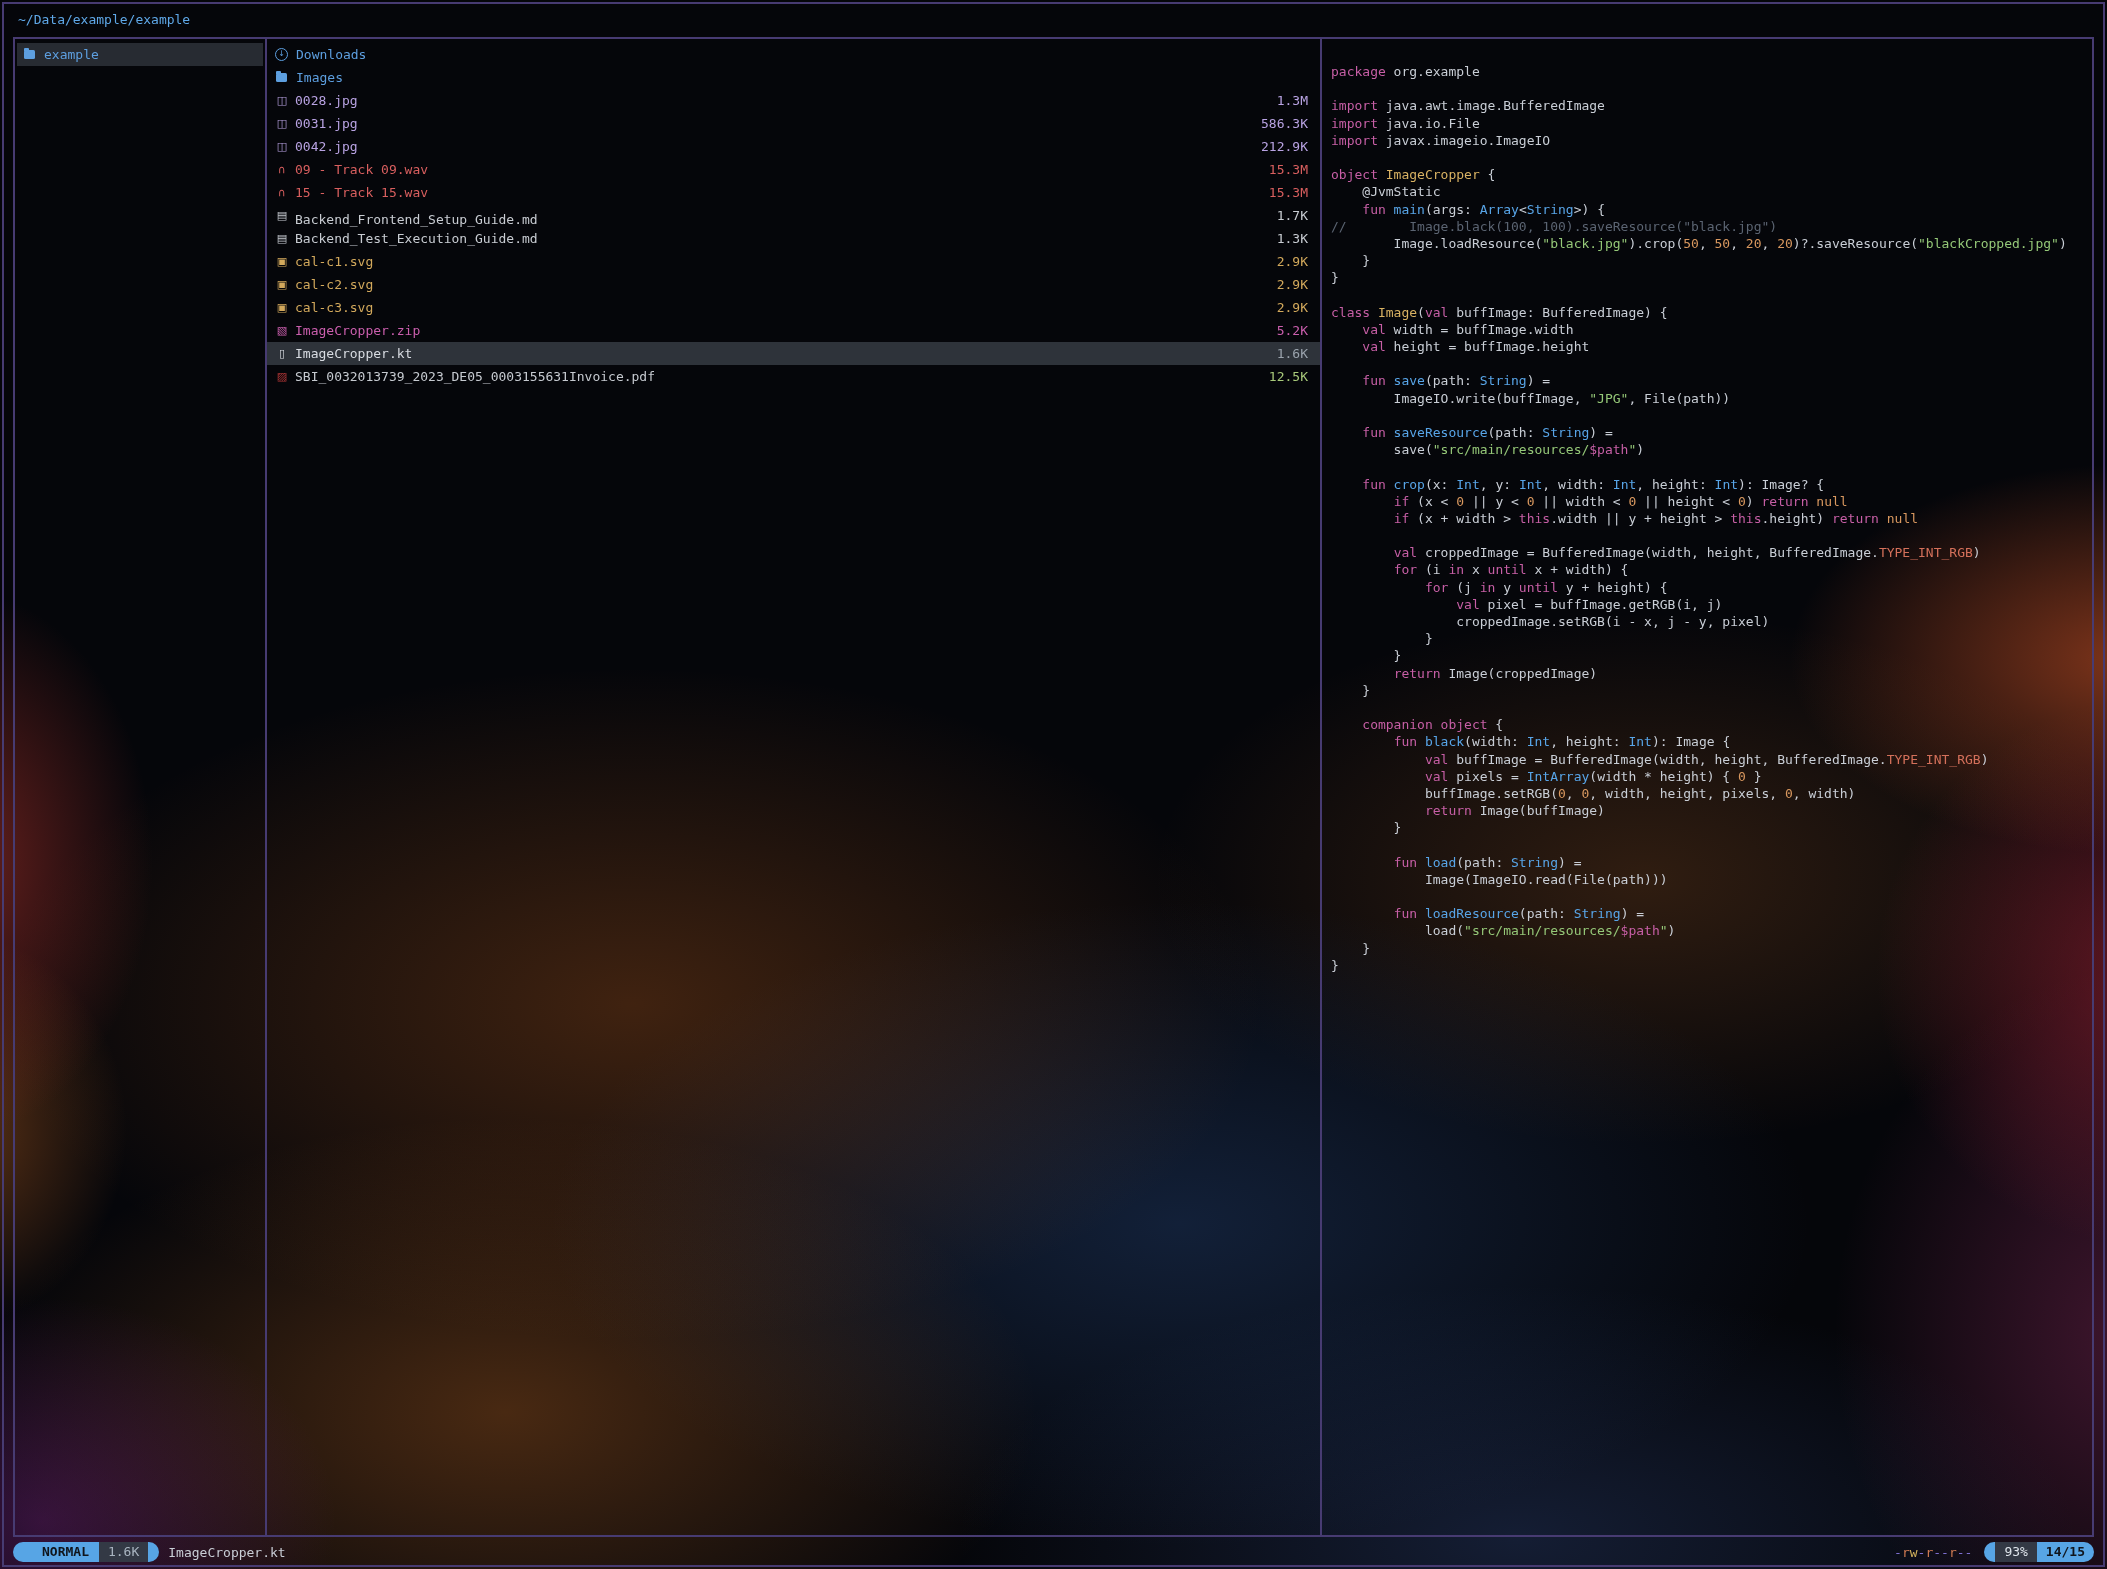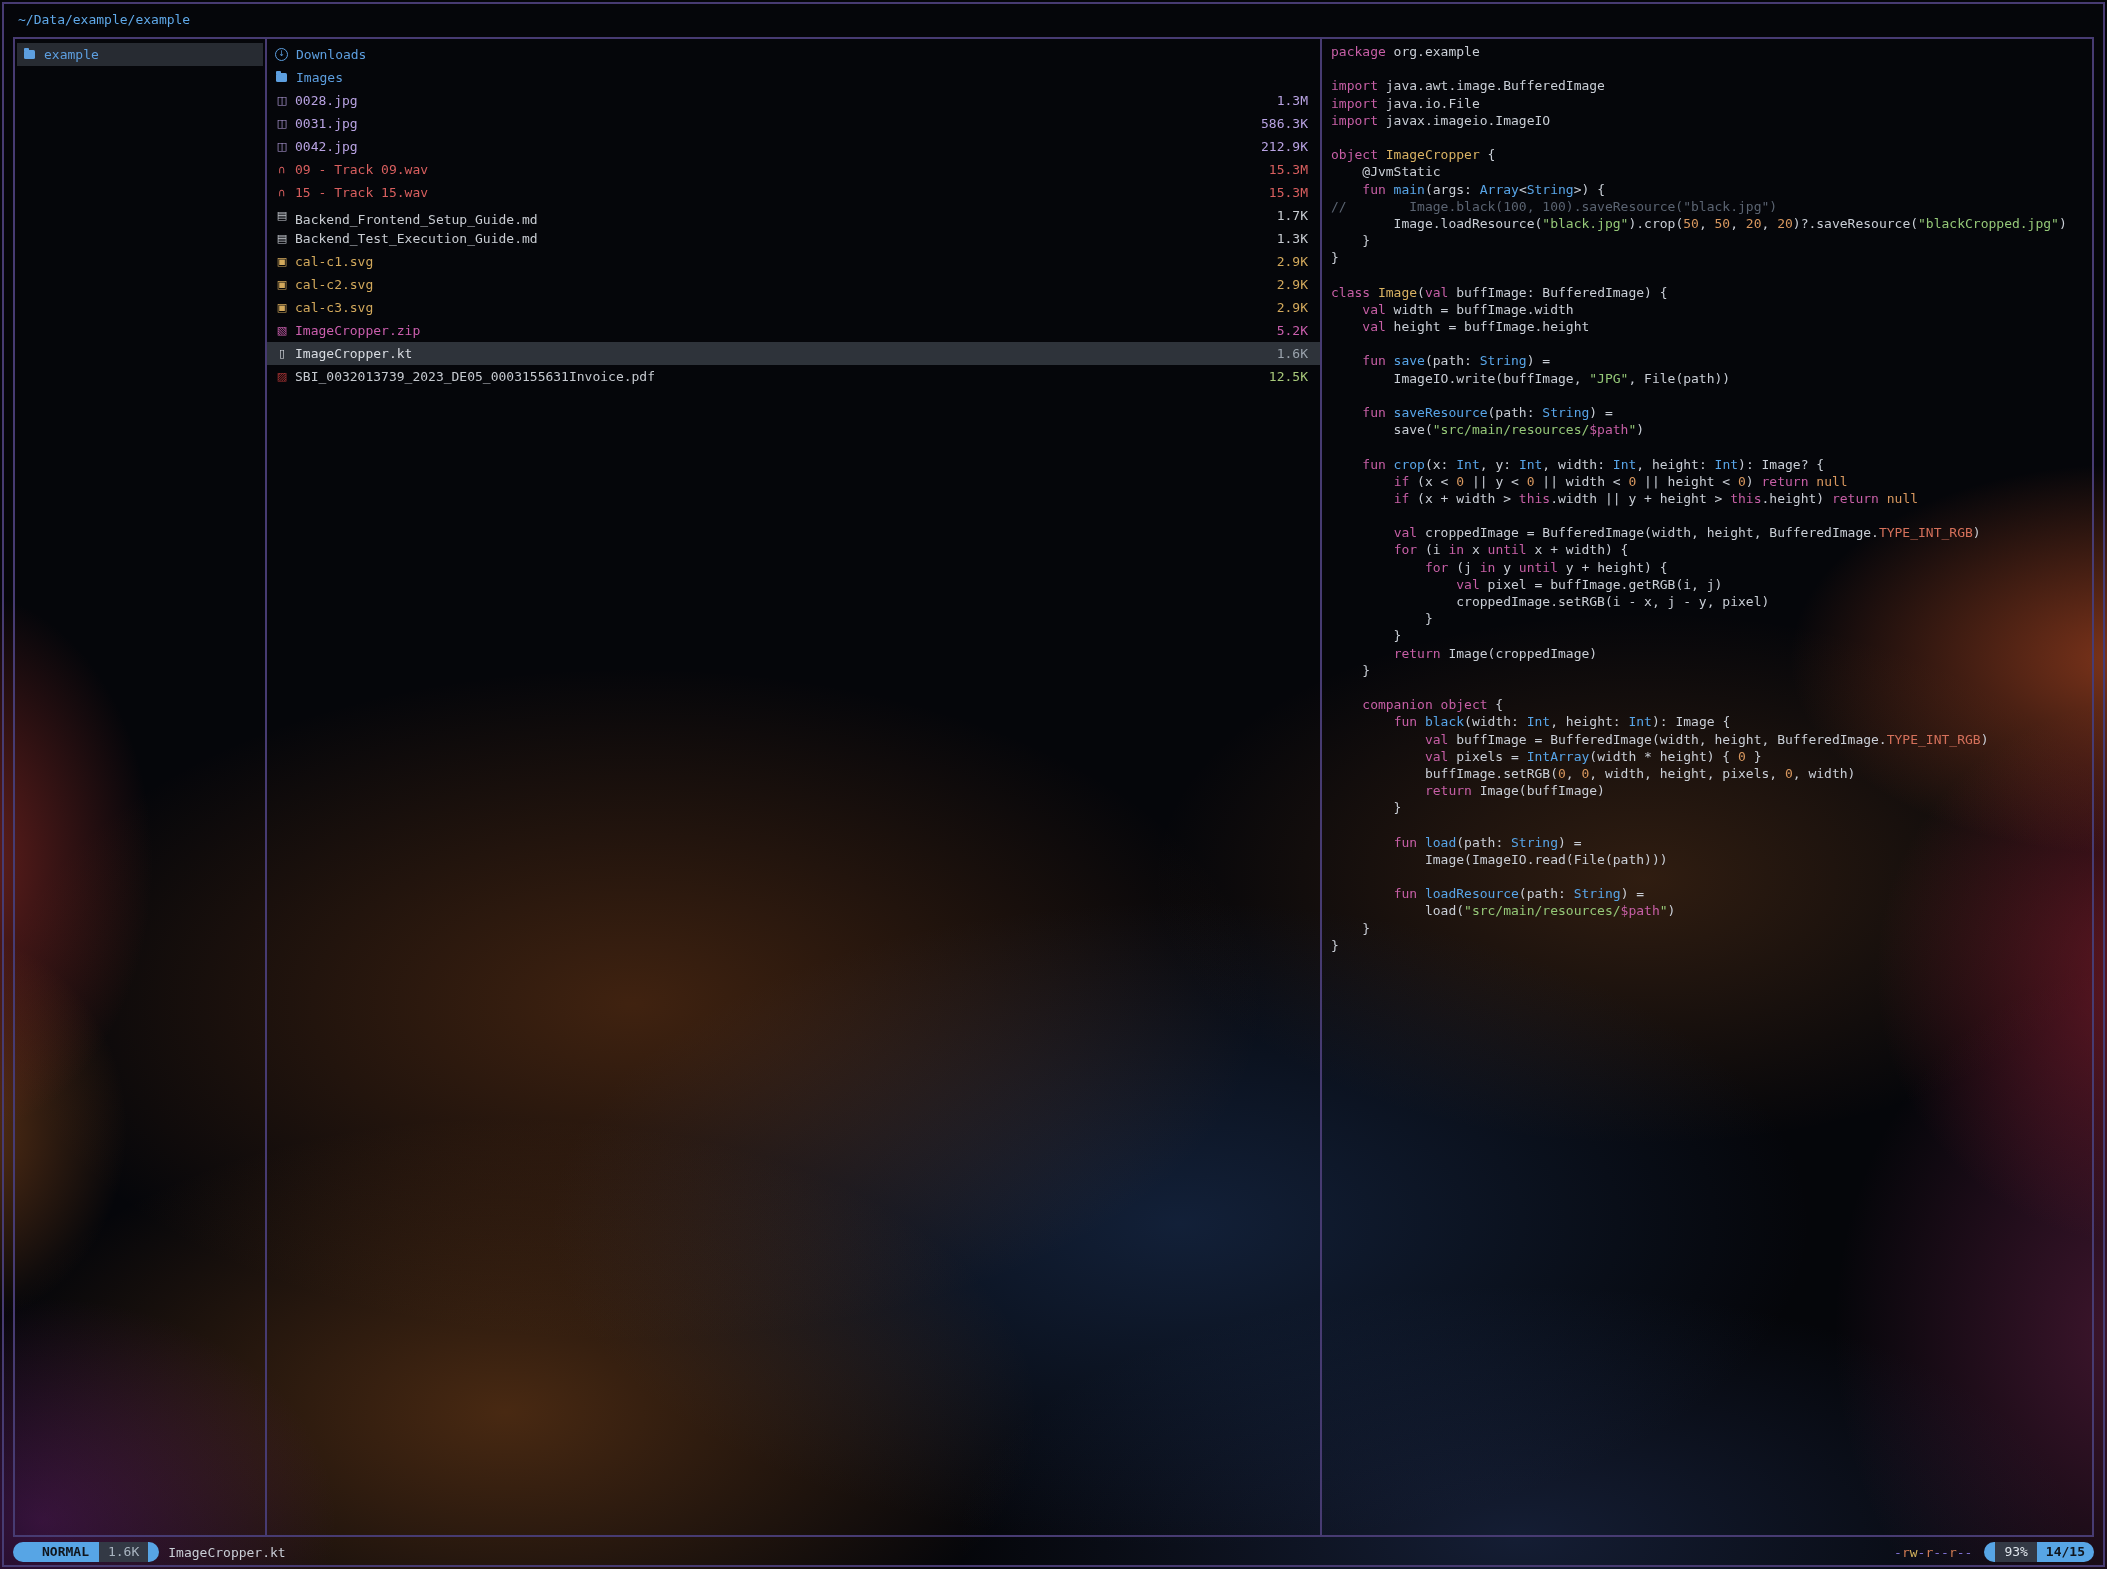--- a/index.html
+++ b/index.html
@@ -31,21 +31,21 @@
   .pane.left .row{margin:0 2px;padding:0 6px;}
   .row .fname{flex:1;overflow:hidden;white-space:nowrap;}
   .row .fsize{flex:none;margin-left:8px;}
   .row.selected{background:#2e333a;}
   .pane.left .row.selected{background:#272b32;}
   .icon{display:inline-block;width:14px;margin-right:6px;text-align:center;font-size:11px;line-height:12px;
         font-family:"DejaVu Sans",sans-serif;flex:none;}
   .ic-folder{width:11px;height:9px;margin:0 9px 0 1px;background:currentColor;border-radius:1.5px;position:relative;}
   .ic-folder::before{content:"";position:absolute;top:-2.5px;left:0;width:5px;height:3px;background:currentColor;border-radius:1px 1px 0 0;}
   .ic-circle{width:11px;height:11px;line-height:10px;border:1px solid currentColor;border-radius:50%;font-size:8px;margin:0 8px 0 0;}
-  .code{white-space:pre;}
+  .code{white-space:pre;margin-top:20px;}
   .code-line{height:17.2px;line-height:17.2px;white-space:pre;}
   .tk-kw{color:#c75fa6}.tk-fn{color:#58a5e8}.tk-str{color:#95c878}.tk-num{color:#d9985f}
   .tk-const{color:#d4705a}.tk-cmt{color:#5b6472}.tk-cls{color:#d9b263}.tk-txt{color:#c9ced6}
   .tk-interp{color:#c75fa6}
   .tk-pd{color:#7d6fd0}.tk-pr{color:#cf7a52}.tk-pw{color:#d2b25c}
   .statusbar{position:absolute;left:13px;right:13px;bottom:7px;height:20px;display:flex;align-items:center;}
   .sb-left{display:flex;align-items:center;flex:1;}
   .sb-right{display:flex;align-items:center;}
   .seg{height:20px;line-height:20px;display:inline-block;}
   .seg.mode{background:#57a5e5;color:#10151c;font-weight:bold;border-radius:10px 0 0 10px;padding:0 10px 0 29px;}

